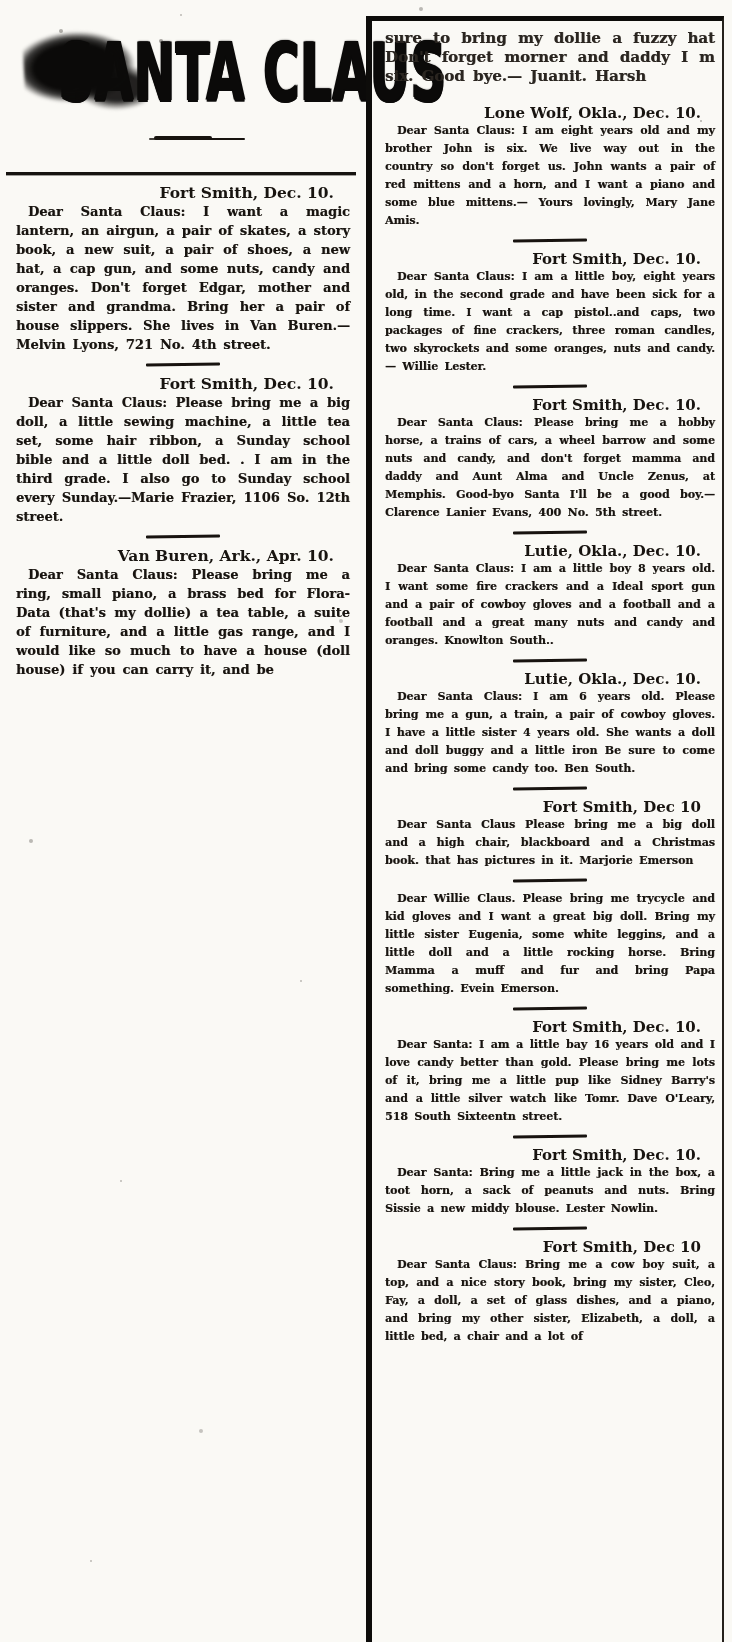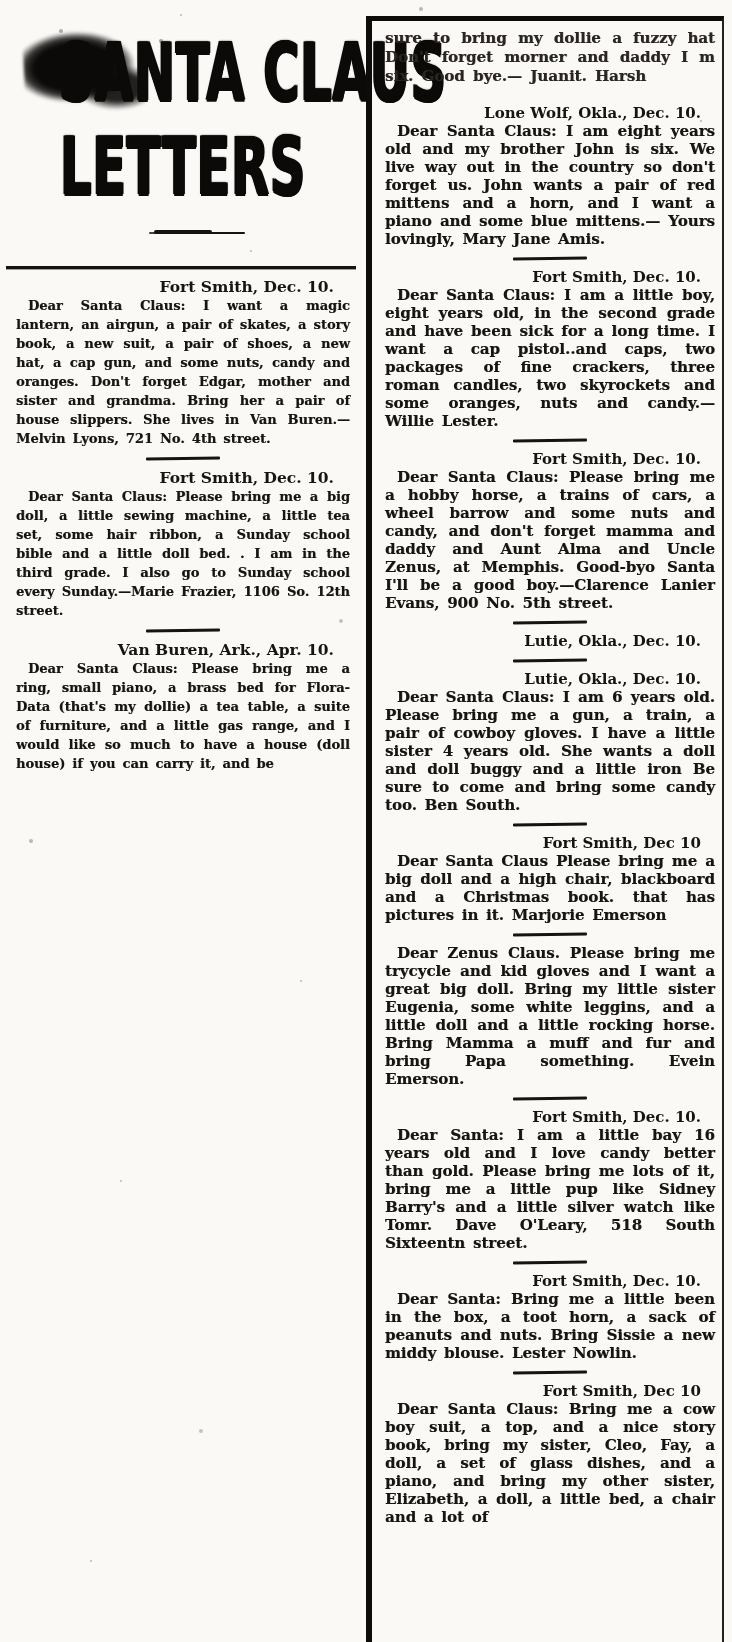--- a/index.html
+++ b/index.html
@@ -87,43 +87,40 @@
     position: absolute; left: 366px; top: 16px;
     width: 358px; height: 1626px;
     box-sizing: border-box;
     border-left: 6px solid #0d0c0a;
     border-top: 5px solid #0d0c0a;
     border-right: 2px solid #25211c;
     padding: 8px 7px 0 13px;
     overflow: hidden;
   }
   .right-col .dateline { font-size: 15px; line-height: 18px; padding-right: 14px; }
-  .right-col .letter-body { font-size: 15px; line-height: 18px; }
+  .right-col .letter-body { font-size: 11px; line-height: 18px; }
   .continuation {
     margin: 0 0 18px 0; text-align: justify;
     font-weight: bold; font-size: 15px; line-height: 19px;
     word-spacing: 3px; color: #2a2520;
     text-shadow: 0.5px 0.4px 0.6px rgba(42,37,32,.6);
   }
 </style>
 </head>
 <body>
 
 <div class="page">
   <div class="speckles"></div>
 
   <div class="left-col">
     <div class="headline">
       <div class="hl-line">
         <span class="hl-text">SANTA CLAUS</span>
         <span class="ink-blot"></span>
       </div>
-      <div class="hl-line">
-        <span class="hl-text">LETTERS</span>
-      </div>
       <div class="ornament"></div>
     </div>
     <hr class="headline-rule">
 
     <div class="letter">
       <div class="dateline">Fort Smith, Dec. 10.</div>
       <p class="letter-body">Dear Santa Claus: I want a magic lantern, an airgun, a pair of skates, a story book, a new suit, a pair of shoes, a new hat, a cap gun, and some nuts, candy and oranges. Don't forget Edgar, mother and sister and grandma. Bring her a pair of house slippers. She lives in Van Buren.—Melvin Lyons, 721 No. 4th street.</p>
     </div>
     <div class="divider"></div>
 
@@ -149,55 +146,56 @@
     <div class="divider"></div>
 
     <div class="letter">
       <div class="dateline">Fort Smith, Dec. 10.</div>
       <p class="letter-body">Dear Santa Claus: I am a little boy, eight years old, in the second grade and have been sick for a long time. I want a cap pistol..and caps, two packages of fine crackers, three roman candles, two skyrockets and some oranges, nuts and candy.— Willie Lester.</p>
     </div>
     <div class="divider"></div>
 
     <div class="letter">
       <div class="dateline">Fort Smith, Dec. 10.</div>
-      <p class="letter-body">Dear Santa Claus: Please bring me a hobby horse, a trains of cars, a wheel barrow and some nuts and candy, and don't forget mamma and daddy and Aunt Alma and Uncle Zenus, at Memphis. Good-byo Santa I'll be a good boy.—Clarence Lanier Evans, 900 No. 5th street.</p>
+      <p class="letter-body">Dear Santa Claus: Please bring me a hobby horse, a trains of cars, a wheel barrow and some nuts and candy, and don't forget mamma and daddy and Aunt Alma and Uncle Zenus, at Memphis. Good-byo Santa I'll be a good boy.—Clarence Lanier Evans, 400 No. 5th street.</p>
     </div>
     <div class="divider"></div>
 
     <div class="letter">
       <div class="dateline">Lutie, Okla., Dec. 10.</div>
+      <p class="letter-body">Dear Santa Claus: I am a little boy 8 years old. I want some fire crackers and a Ideal sport gun and a pair of cowboy gloves and a football and a football and a great many nuts and candy and oranges. Knowlton South..</p>
     </div>
     <div class="divider"></div>
 
     <div class="letter">
       <div class="dateline">Lutie, Okla., Dec. 10.</div>
       <p class="letter-body">Dear Santa Claus: I am 6 years old. Please bring me a gun, a train, a pair of cowboy gloves. I have a little sister 4 years old. She wants a doll and doll buggy and a little iron Be sure to come and bring some candy too. Ben South.</p>
     </div>
     <div class="divider"></div>
 
     <div class="letter">
       <div class="dateline">Fort Smith, Dec 10</div>
       <p class="letter-body">Dear Santa Claus Please bring me a big doll and a high chair, blackboard and a Christmas book. that has pictures in it. Marjorie Emerson</p>
     </div>
     <div class="divider"></div>
 
     <div class="letter">
-      <p class="letter-body">Dear Zenus Claus. Please bring me trycycle and kid gloves and I want a great big doll. Bring my little sister Eugenia, some white leggins, and a little doll and a little rocking horse. Bring Mamma a muff and fur and bring Papa something. Evein Emerson.</p>
+      <p class="letter-body">Dear Willie Claus. Please bring me trycycle and kid gloves and I want a great big doll. Bring my little sister Eugenia, some white leggins, and a little doll and a little rocking horse. Bring Mamma a muff and fur and bring Papa something. Evein Emerson.</p>
     </div>
     <div class="divider"></div>
 
     <div class="letter">
       <div class="dateline">Fort Smith, Dec. 10.</div>
       <p class="letter-body">Dear Santa: I am a little bay 16 years old and I love candy better than gold. Please bring me lots of it, bring me a little pup like Sidney Barry's and a little silver watch like Tomr. Dave O'Leary, 518 South Sixteentn street.</p>
     </div>
     <div class="divider"></div>
 
     <div class="letter">
       <div class="dateline">Fort Smith, Dec. 10.</div>
-      <p class="letter-body">Dear Santa: Bring me a little been in the box, a toot horn, a sack of peanuts and nuts. Bring Sissie a new middy blouse. Lester Nowlin.</p>
+      <p class="letter-body">Dear Santa: Bring me a little jack in the box, a toot horn, a sack of peanuts and nuts. Bring Sissie a new middy blouse. Lester Nowlin.</p>
     </div>
     <div class="divider"></div>
 
     <div class="letter">
       <div class="dateline">Fort Smith, Dec 10</div>
       <p class="letter-body">Dear Santa Claus: Bring me a cow boy suit, a top, and a nice story book, bring my sister, Cleo, Fay, a doll, a set of glass dishes, and a piano, and bring my other sister, Elizabeth, a doll, a little bed, a chair and a lot of</p>
     </div>
   </div>
 </div>
 

